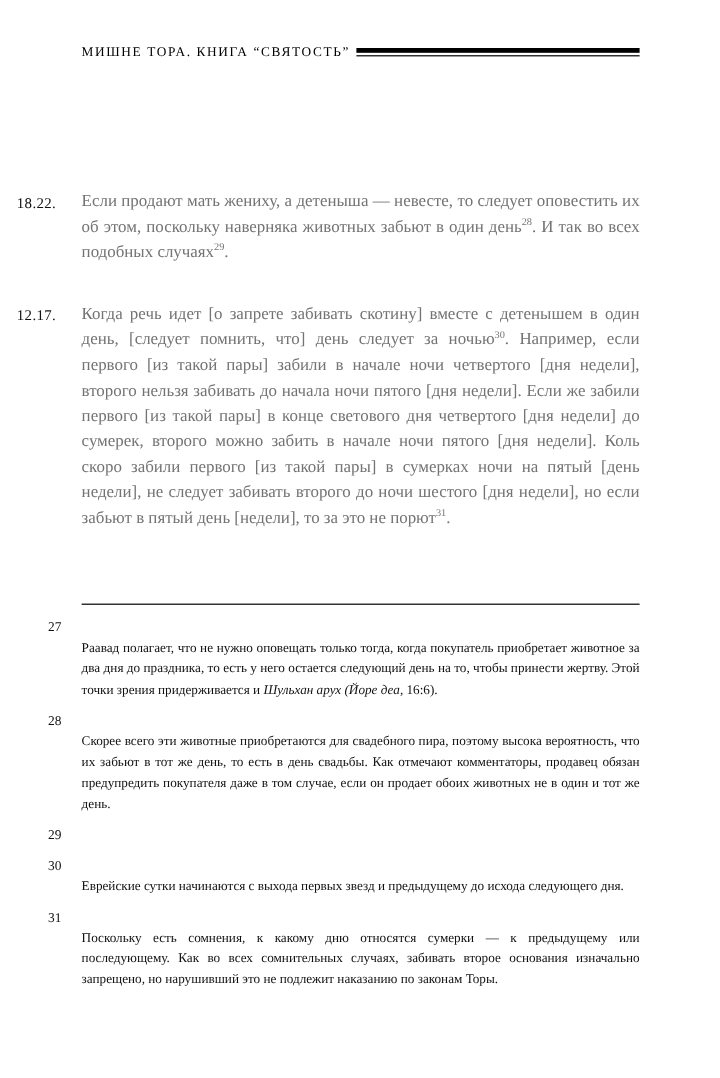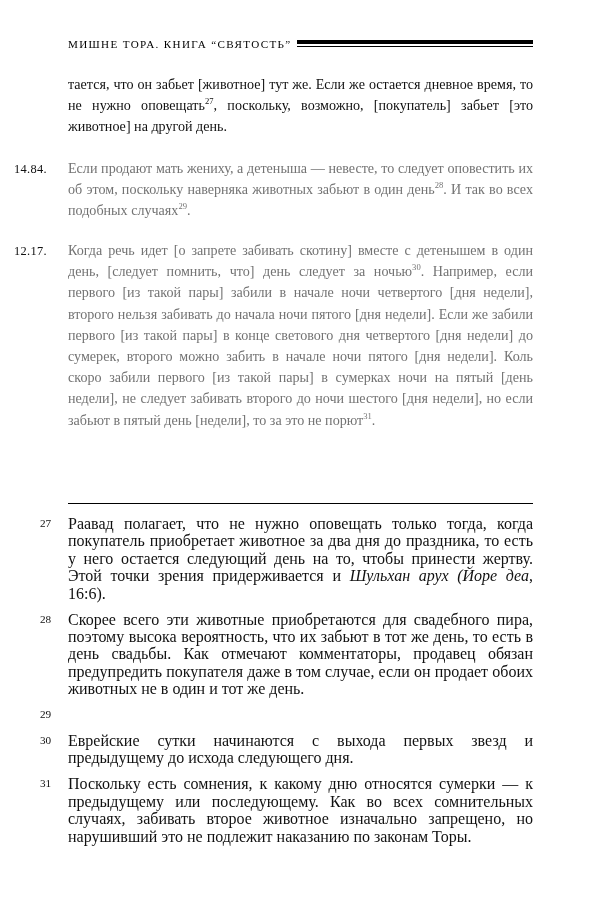--- a/index.html
+++ b/index.html
@@ -139,49 +139,47 @@
     font-size: 11.2px;
     line-height: 17.4px;
     font-variant-numeric: oldstyle-nums;
     text-align: left;
     padding-left: 26px;
     box-sizing: border-box;
     color: #111;
   }
   .note-text {
     flex: 1 1 auto;
-    font-size: 16px;
+    font-size: 11px;
     line-height: 17.4px;
     text-align: justify;
     color: #111;
+    margin-top: 17px;
   }
   .note-text i, .note-text em {
     font-style: italic;
   }
 </style>
 </head>
 <body>
 
 <div class="page">
 
   <div class="runhead">
     <span class="runhead-title">Мишне Тора. Книга “Святость”</span>
     <span class="runhead-rule"></span>
   </div>
 
-  <div class="body-block" style="top:74px;">
-    <p class="para">тается, что он забьет [животное] тут же. Если же остается дневное время, то не нужно оповещать<sup class="fn">27</sup>, поскольку, возможно, [покупатель] забьет [это животное] на другой день.</p>
-  </div>
 
   <div class="halach" style="top:158px;">
-    <div class="halach-num">14.84.</div>
+    <div class="halach-num">18.22.</div>
     <div class="halach-text">Если продают мать жениху, а детеныша — невесте, то следует оповестить их об этом, поскольку наверняка животных забьют в один день<sup class="fn">28</sup>. И так во всех подобных случаях<sup class="fn">29</sup>.</div>
   </div>
 
-  <div class="halach" style="top:240px;">
+  <div class="halach" style="top:252px;">
     <div class="halach-num">12.17.</div>
     <div class="halach-text">Когда речь идет [о запрете забивать скотину] вместе с детенышем в один день, [следует помнить, что] день следует за ночью<sup class="fn">30</sup>. Например, если первого [из такой пары] забили в начале ночи четвертого [дня недели], второго нельзя забивать до начала ночи пятого [дня недели]. Если же забили первого [из такой пары] в конце светового дня четвертого [дня недели] до сумерек, второго можно забить в начале ночи пятого [дня недели]. Коль скоро забили первого [из такой пары] в сумерках ночи на пятый [день недели], не следует забивать второго до ночи шестого [дня недели], но если забьют в пятый день [недели], то за это не порют<sup class="fn">31</sup>.</div>
   </div>
 
   <div class="fn-rule"></div>
 
   <div class="notes">
 
     <div class="note">
       <div class="note-num">27</div>
@@ -197,18 +195,18 @@
       <div class="note-num">29</div>
     </div>
 
     <div class="note">
       <div class="note-num">30</div>
       <div class="note-text">Еврейские сутки начинаются с выхода первых звезд и предыдущему до исхода следующего дня.</div>
     </div>
 
     <div class="note">
       <div class="note-num">31</div>
-      <div class="note-text">Поскольку есть сомнения, к какому дню относятся сумерки — к предыдущему или последующему. Как во всех сомнительных случаях, забивать второе животное изначально запрещено, но нарушивший это не подлежит наказанию по законам Торы.</div>
+      <div class="note-text">Поскольку есть сомнения, к какому дню относятся сумерки — к предыдущему или последующему. Как во всех сомнительных случаях, забивать второе основания изначально запрещено, но нарушивший это не подлежит наказанию по законам Торы.</div>
     </div>
 
   </div>
 
 </div>
 
 </body></html>

